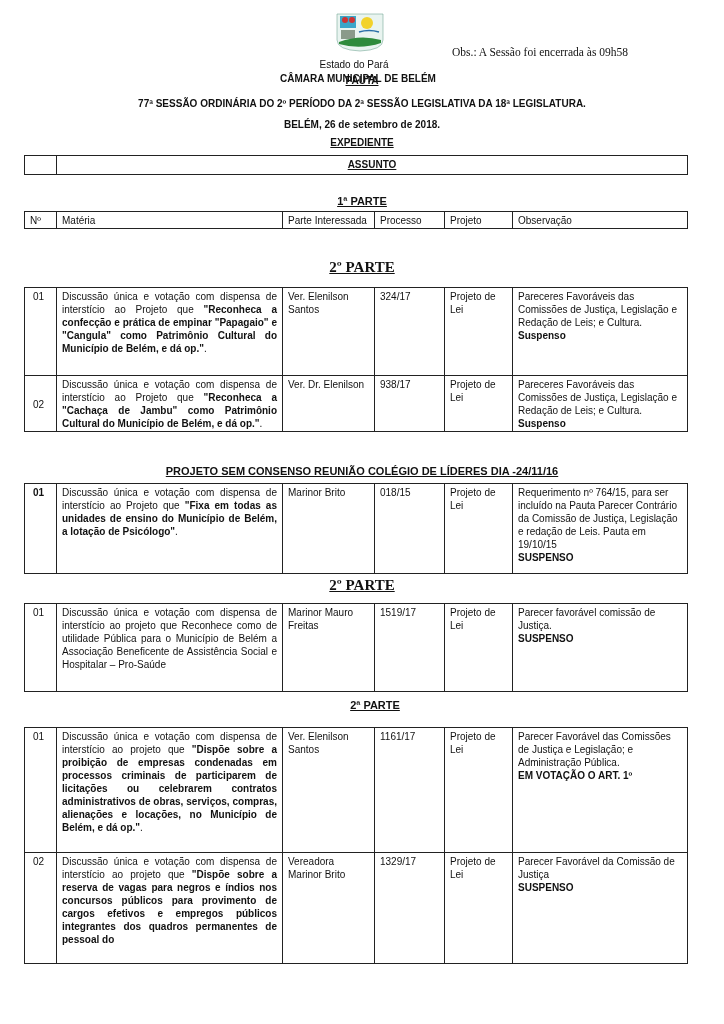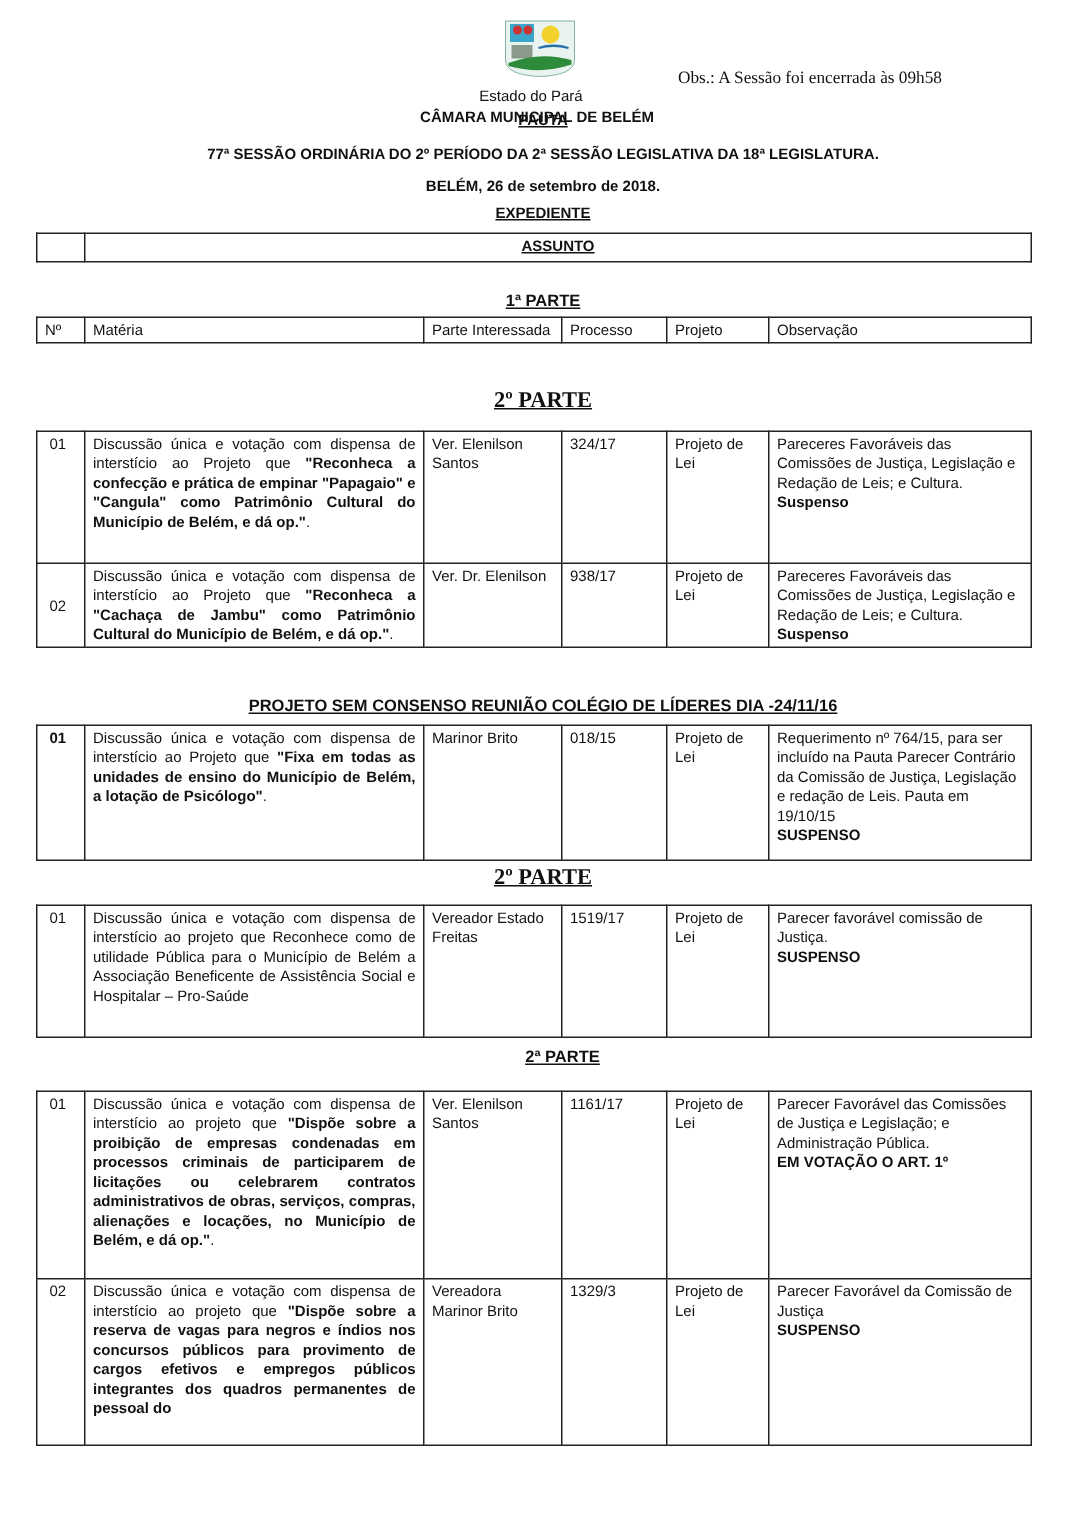--- a/index.html
+++ b/index.html
@@ -150,21 +150,21 @@
       <col style="width:226px">
       <col style="width:92px">
       <col style="width:70px">
       <col style="width:68px">
       <col>
   </colgroup>
   <tbody>
       <tr style="height:88px;">
     <td class="num">01</td>
     <td class="just">Discussão única e votação com dispensa de interstício ao projeto que Reconhece como de utilidade Pública para o Município de Belém a Associação Beneficente de Assistência Social e Hospitalar – Pro-Saúde</td>
-    <td>Vereador Estado Freitas</td>
+    <td>Marinor Mauro Freitas</td>
     <td>1519/17</td>
     <td>Projeto de Lei</td>
     <td>
           <div>Parecer favorável comissão de Justiça.</div>
           <div class="b">SUSPENSO</div>
         </td>
   </tr>
 </tbody>
   </table>
 
@@ -187,21 +187,21 @@
     <td>Projeto de Lei</td>
     <td>
           <div>Parecer Favorável das Comissões de Justiça e Legislação; e Administração Pública.</div>
           <div class="b">EM VOTAÇÃO O ART. 1º</div>
         </td>
   </tr>
   <tr style="height:111px;">
     <td class="num">02</td>
     <td class="just"><span>Discussão única e votação com dispensa de interstício ao projeto que </span><span class="b">"Dispõe sobre a reserva de vagas para negros e índios nos concursos públicos para provimento de cargos efetivos e empregos públicos integrantes dos quadros permanentes de pessoal do</span><span></span></td>
     <td>Vereadora Marinor Brito</td>
-    <td>1329/3</td>
+    <td>1329/17</td>
     <td>Projeto de Lei</td>
     <td>
           <div>Parecer Favorável da Comissão de Justiça</div>
           <div class="b">SUSPENSO</div>
         </td>
   </tr>
 </tbody>
   </table>
 
 </body></html>

